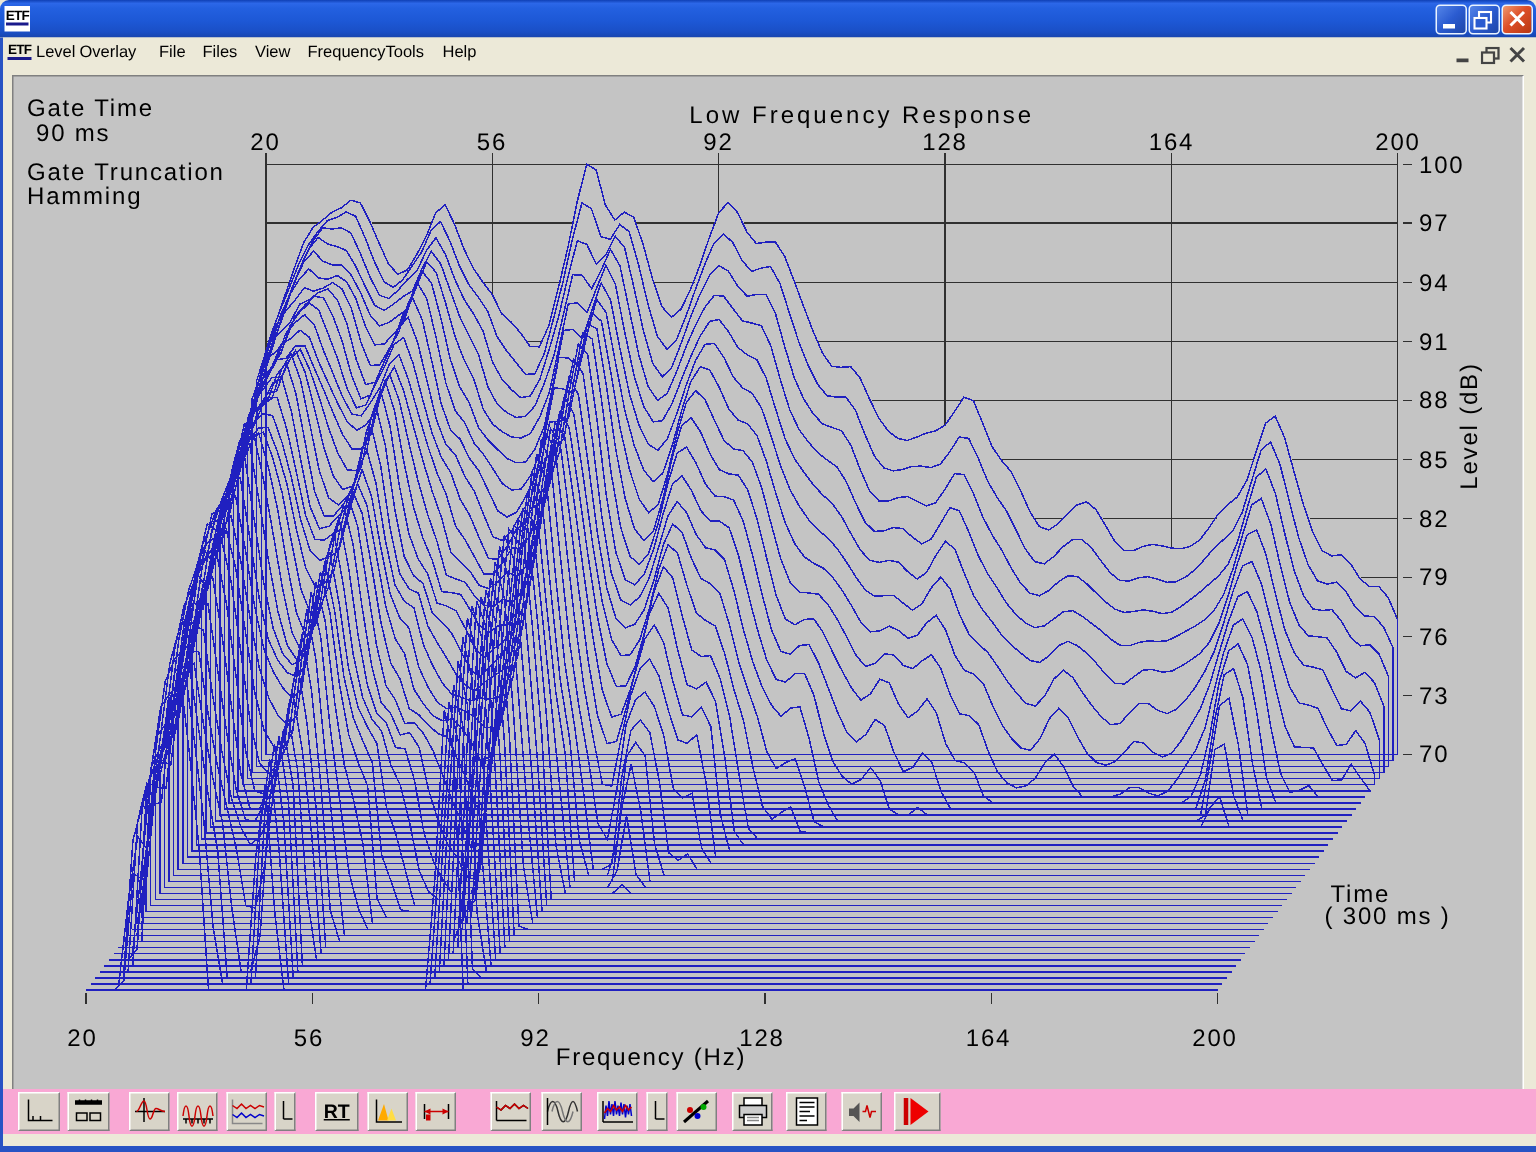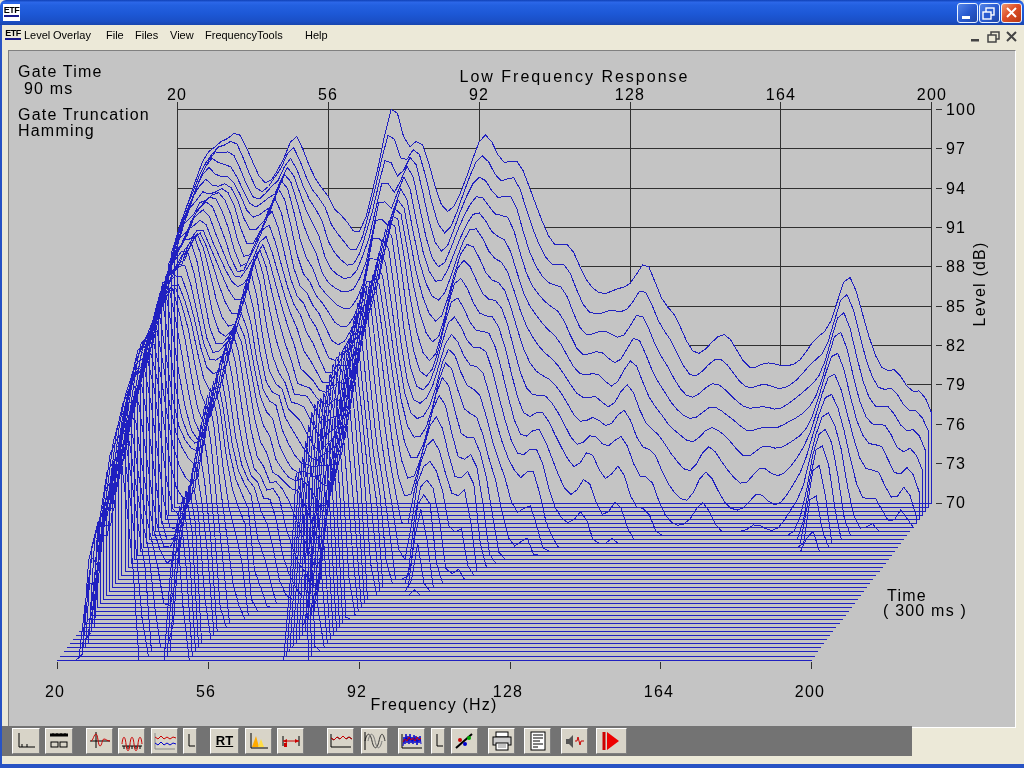--- a/index.html
+++ b/index.html
@@ -14,21 +14,21 @@
   text-shadow:1px 1px 1px #134; white-space:nowrap; }
 .wbtn { position:absolute; top:3px; width:21px; height:20px; border-radius:3px;
   border:1px solid #eaf3ff; color:#fff; text-align:center; }
 .wblue { background:linear-gradient(135deg,#5585e8 0%,#2a5bd0 50%,#1e46a8 100%); }
 .wred { background:linear-gradient(135deg,#f0996f 0%,#dd4f28 45%,#b93711 100%); }
 #menubar { position:absolute; left:0; top:25px; width:1024px; height:22px; background:#ece9d8;
   font-size:11px; color:#000; }
 .mi { position:absolute; top:4px; }
 #client { position:absolute; left:8px; top:50px; width:1008px; height:678px; border:1px solid #808080;
   border-right-color:#fff; border-bottom-color:#fff; background:#c4c4c4; }
-#toolbar { position:absolute; left:0; top:726px; width:912px; height:30px; background:#737373; }
+#toolbar { position:absolute; left:0; top:726px; width:1024px; height:30px; background:#f9a8d4; }
 .tb { position:absolute; top:2px; height:26px; background:#d8d4c8; border:1px solid;
   border-color:#fff #808080 #808080 #fff; text-align:center; padding-top:1px; }
 #status { position:absolute; left:0; top:756px; width:1024px; height:8px; background:#ece9d8; }
 #bluestrip { position:absolute; left:0; top:764px; width:1024px; height:4px; background:#2853c4; }
 #leftedge { position:absolute; left:0; top:25px; width:2px; height:743px; background:#2853c4; }
 </style></head>
 <body>
 <div id="win">
   <div id="titlebar">
     <div id="ticon"><u>ETF</u></div>
@@ -45,21 +45,21 @@
   </div>
   <div id="menubar">
     <div class="mi" style="left:5px;top:3px;width:16px;height:16px;font:bold 9px 'Liberation Sans',sans-serif;text-align:center;line-height:11px;letter-spacing:-0.5px"><u style="text-decoration:none;border-bottom:2px solid #1a1a8c">ETF</u></div>
     <div class="mi" style="left:24px">Level</div>
     <div class="mi" style="left:53px">Overlay</div>
     <div class="mi" style="left:106px">File</div>
     <div class="mi" style="left:135px">Files</div>
     <div class="mi" style="left:170px">View</div>
     <div class="mi" style="left:205px">Frequency</div>
     <div class="mi" style="left:257px">Tools</div>
-    <div class="mi" style="left:305px">Help</div>
+    <div class="mi" style="left:295px">Help</div>
     <svg class="mi" style="left:969px;top:6px" width="14" height="12">
         <rect x="2" y="8" width="8" height="2.5" fill="#444"></rect>
       </svg>
     <svg class="mi" style="left:987px;top:6px" width="14" height="12">
         <rect x="4" y="1" width="8" height="7" fill="none" stroke="#444" stroke-width="1.5"></rect>
         <rect x="1" y="4" width="8" height="7" fill="#ece9d8" stroke="#444" stroke-width="1.5"></rect>
       </svg>
     <svg class="mi" style="left:1005px;top:6px" width="14" height="12">
         <path d="M2 1l9 9M11 1l-9 9" stroke="#444" stroke-width="2"></path>
       </svg>

